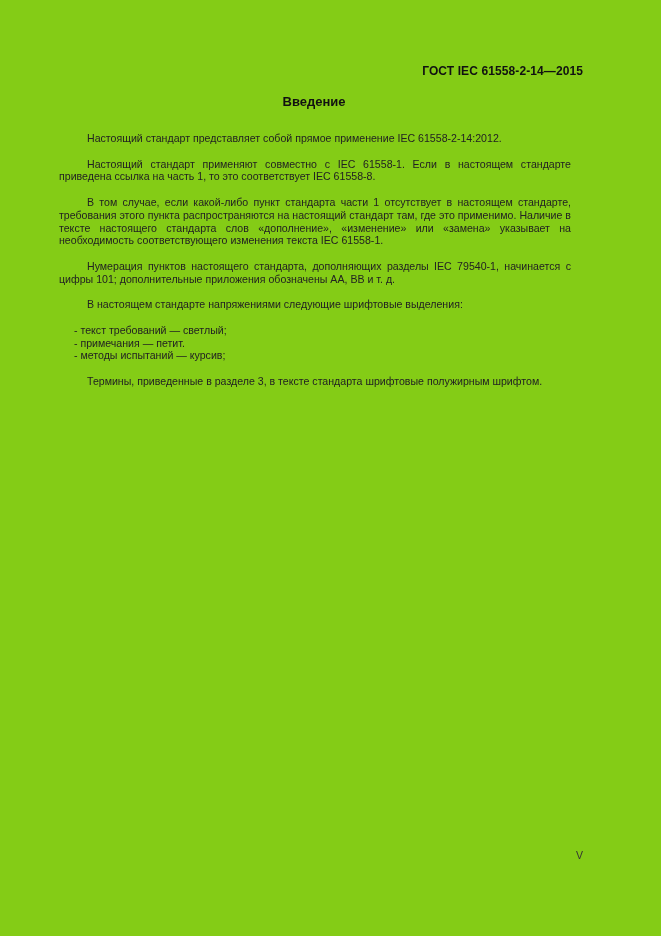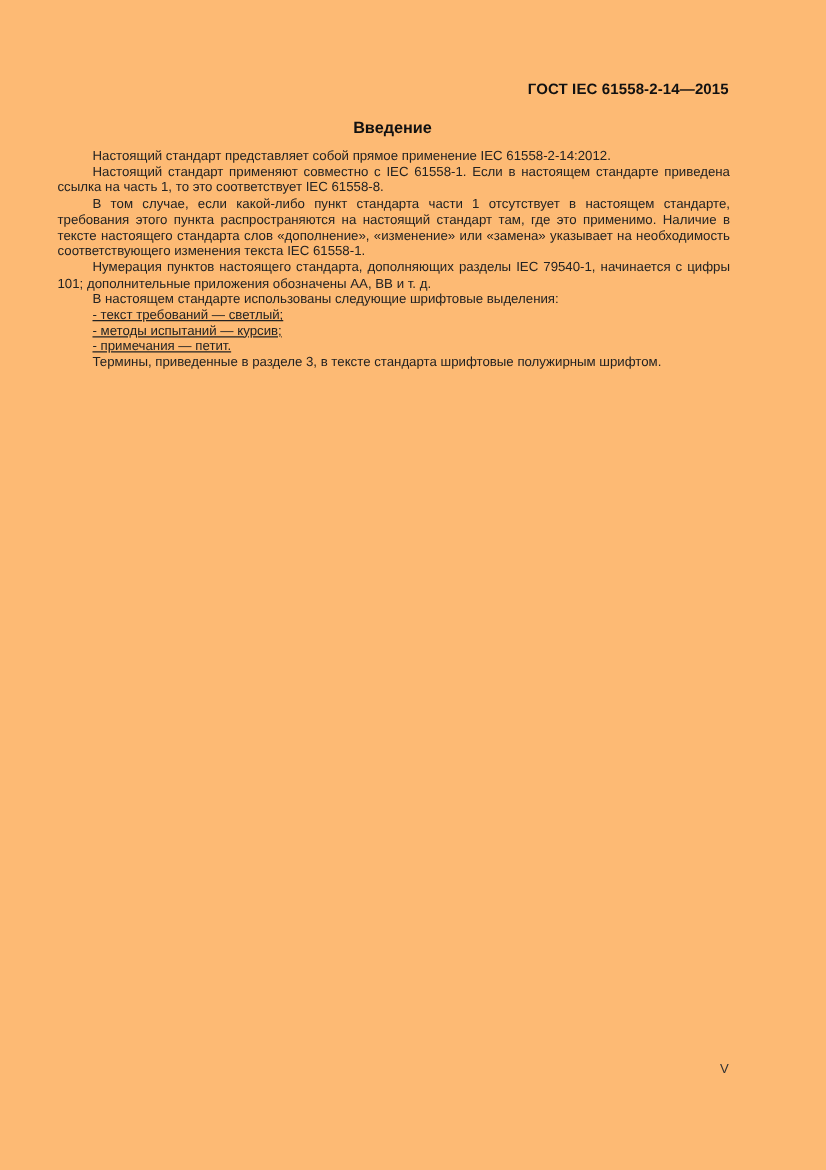--- a/index.html
+++ b/index.html
@@ -13,21 +13,21 @@
       position: relative;
       overflow: hidden;
       font-family: "Liberation Sans", sans-serif;
       color: #1a1a1a;
     }
     .page {
       position: absolute;
       left: 0; top: 0;
       width: 661px;
       height: 936px;
-      background: #fdba74;
+      background: #84cc16;
     }
     .header-code {
       position: absolute;
       top: 64px;
       right: 78px;
       font-size: 12px;
       font-weight: bold;
       color: #111;
       letter-spacing: 0.1px;
     }
@@ -46,31 +46,30 @@
     .body-text {
       position: absolute;
       top: 119px;
       left: 46px;
       width: 538px;
       font-size: 10.6px;
       line-height: 12.7px;
       color: #222;
     }
     .para {
-      margin: 0;
+      margin: 13px;
       text-align: justify;
       text-indent: 28px;
     }
     .para.last-left {
       text-align-last: left;
     }
     .list-item {
       margin: 0;
       padding-left: 28px;
-      text-decoration: underline;
     }
     .page-number {
       position: absolute;
       top: 849px;
       left: 576px;
       font-size: 10.5px;
       color: #333;
     }
   </style>
 </head>
@@ -80,22 +79,22 @@
 
   <div class="header-code">ГОСТ IEC 61558-2-14—2015</div>
 
   <div class="title">Введение</div>
 
   <div class="body-text">
     <p class="para last-left">Настоящий стандарт представляет собой прямое применение IEC 61558-2-14:2012.</p>
     <p class="para last-left">Настоящий стандарт применяют совместно с IEC 61558-1. Если в настоящем стандарте приведена ссылка на часть 1, то это соответствует IEC 61558-8.</p>
     <p class="para last-left">В том случае, если какой-либо пункт стандарта части 1 отсутствует в настоящем стандарте, требования этого пункта распространяются на настоящий стандарт там, где это применимо. Наличие в тексте настоящего стандарта слов «дополнение», «изменение» или «замена» указывает на необходимость соответствующего изменения текста IEC 61558-1.</p>
     <p class="para last-left">Нумерация пунктов настоящего стандарта, дополняющих разделы IEC 79540-1, начинается с цифры 101; дополнительные приложения обозначены AA, BB и т. д.</p>
-    <p class="para last-left">В настоящем стандарте использованы следующие шрифтовые выделения:</p>
+    <p class="para last-left">В настоящем стандарте напряжениями следующие шрифтовые выделения:</p>
     <p class="list-item">-  текст требований — светлый;</p>
+    <p class="list-item">-  примечания — петит.</p>
     <p class="list-item">-  методы испытаний — курсив;</p>
-    <p class="list-item">-  примечания — петит.</p>
     <p class="para last-left">Термины, приведенные в разделе 3, в тексте стандарта шрифтовые полужирным шрифтом.</p>
   </div>
 
   <div class="page-number">V</div>
 
 </div>
 
 </body></html>

